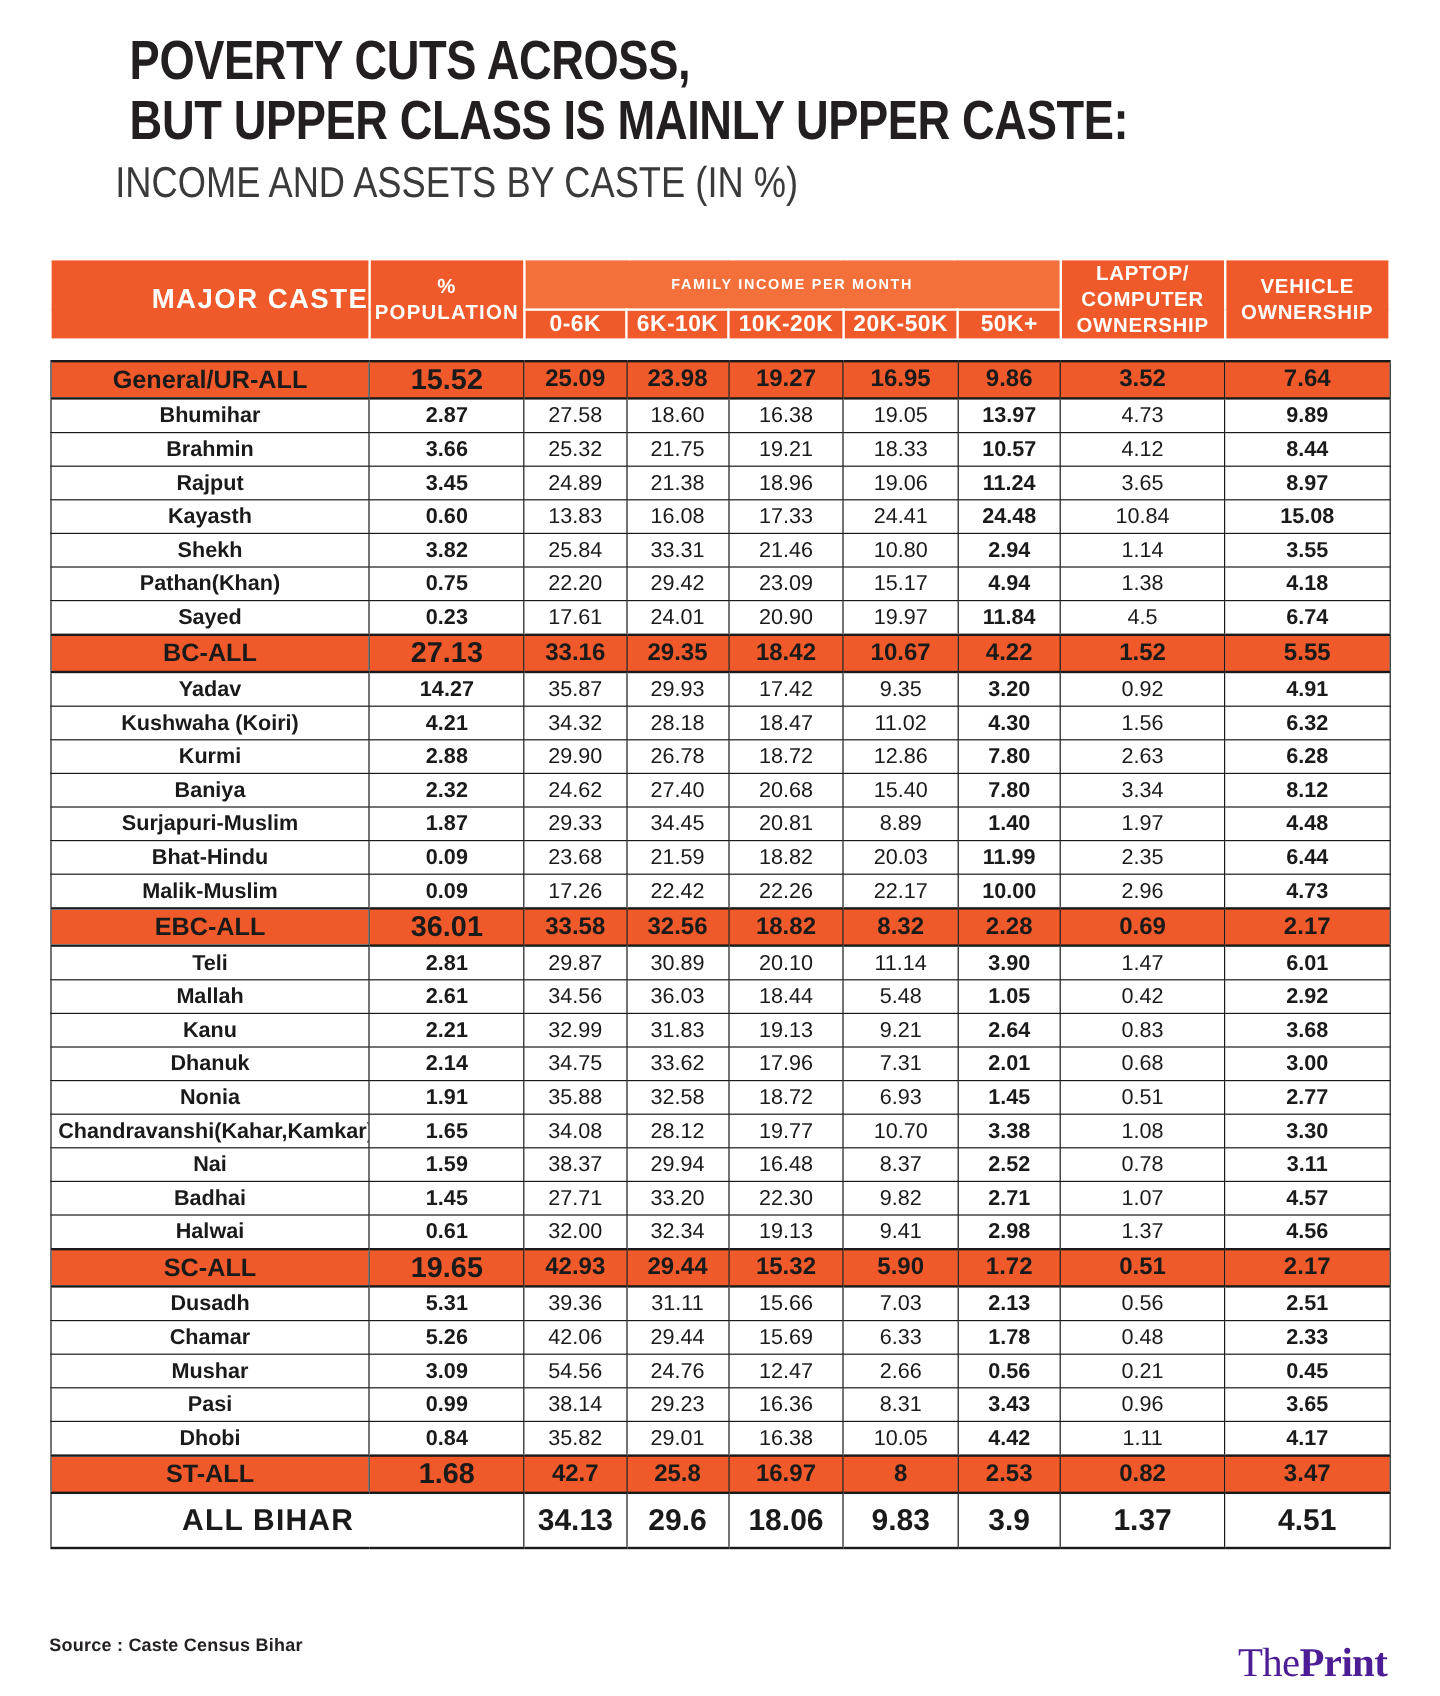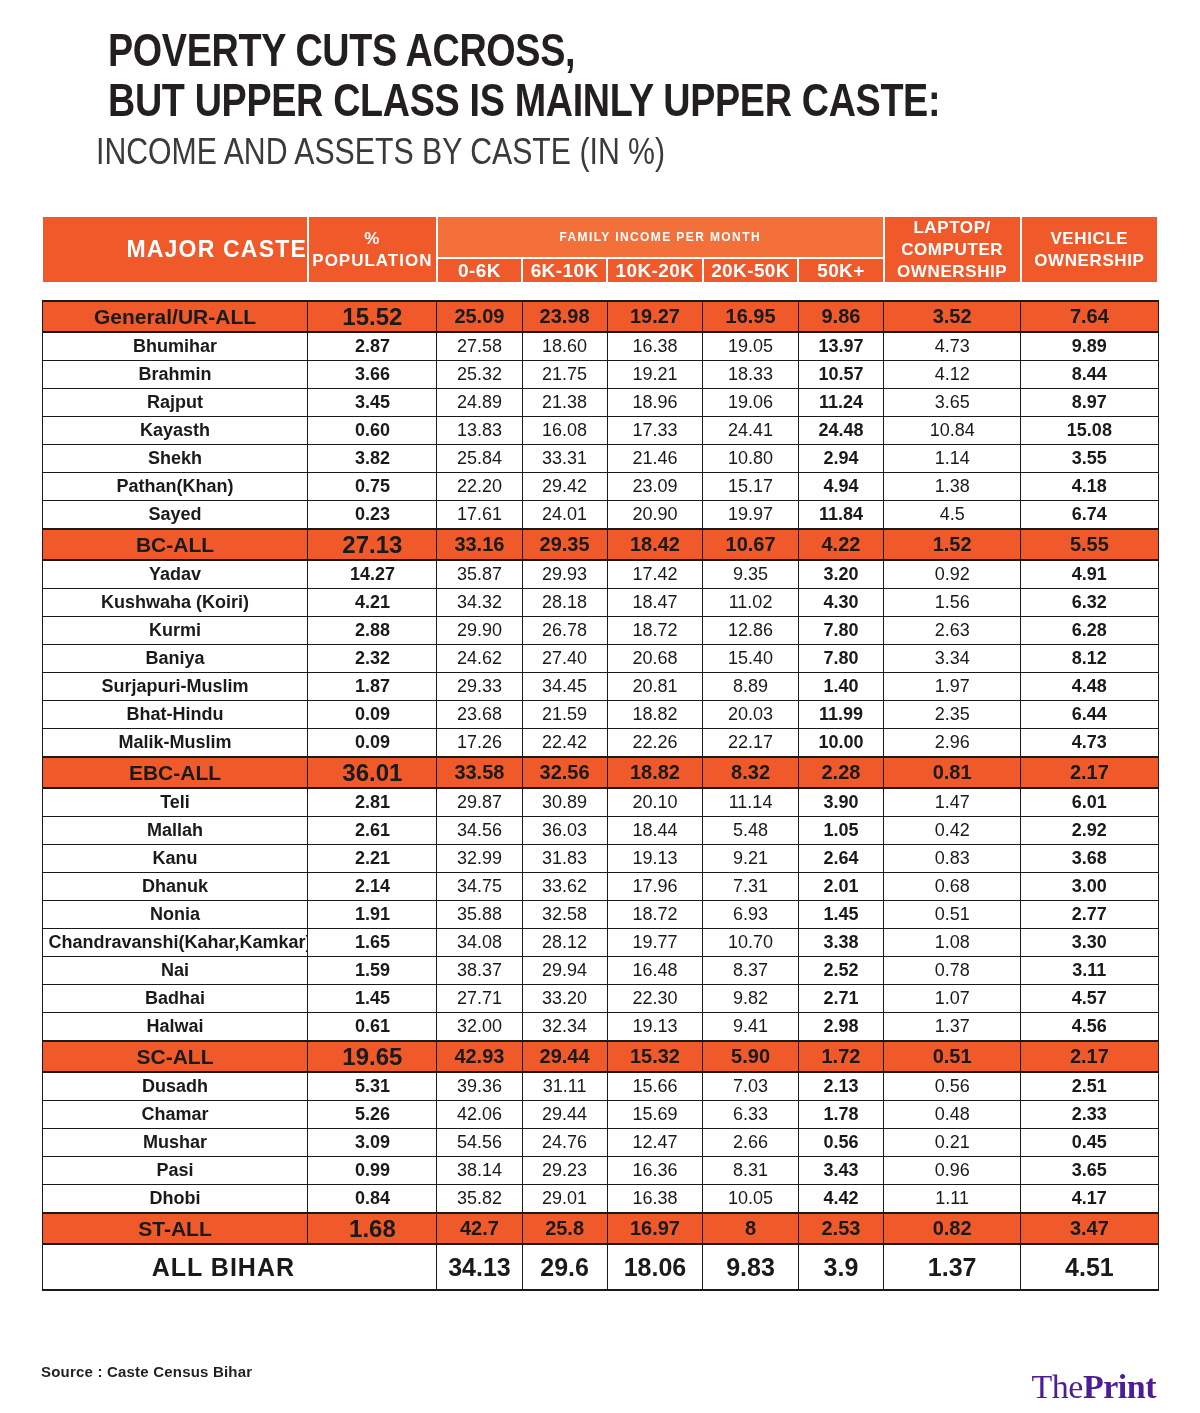--- a/index.html
+++ b/index.html
@@ -403,21 +403,21 @@
           <td class="cell semi">4.73</td>
         </tr>
         <tr class="grp">
           <td class="cell caste">EBC-ALL</td>
           <td class="cell pop">36.01</td>
           <td class="cell light">33.58</td>
           <td class="cell light">32.56</td>
           <td class="cell light">18.82</td>
           <td class="cell light">8.32</td>
           <td class="cell semi">2.28</td>
-          <td class="cell light">0.81</td>
+          <td class="cell light">0.69</td>
           <td class="cell semi">2.17</td>
         </tr>
         <tr class="">
           <td class="cell caste">Teli</td>
           <td class="cell pop">2.81</td>
           <td class="cell light">29.87</td>
           <td class="cell light">30.89</td>
           <td class="cell light">20.10</td>
           <td class="cell light">11.14</td>
           <td class="cell semi">3.90</td>

